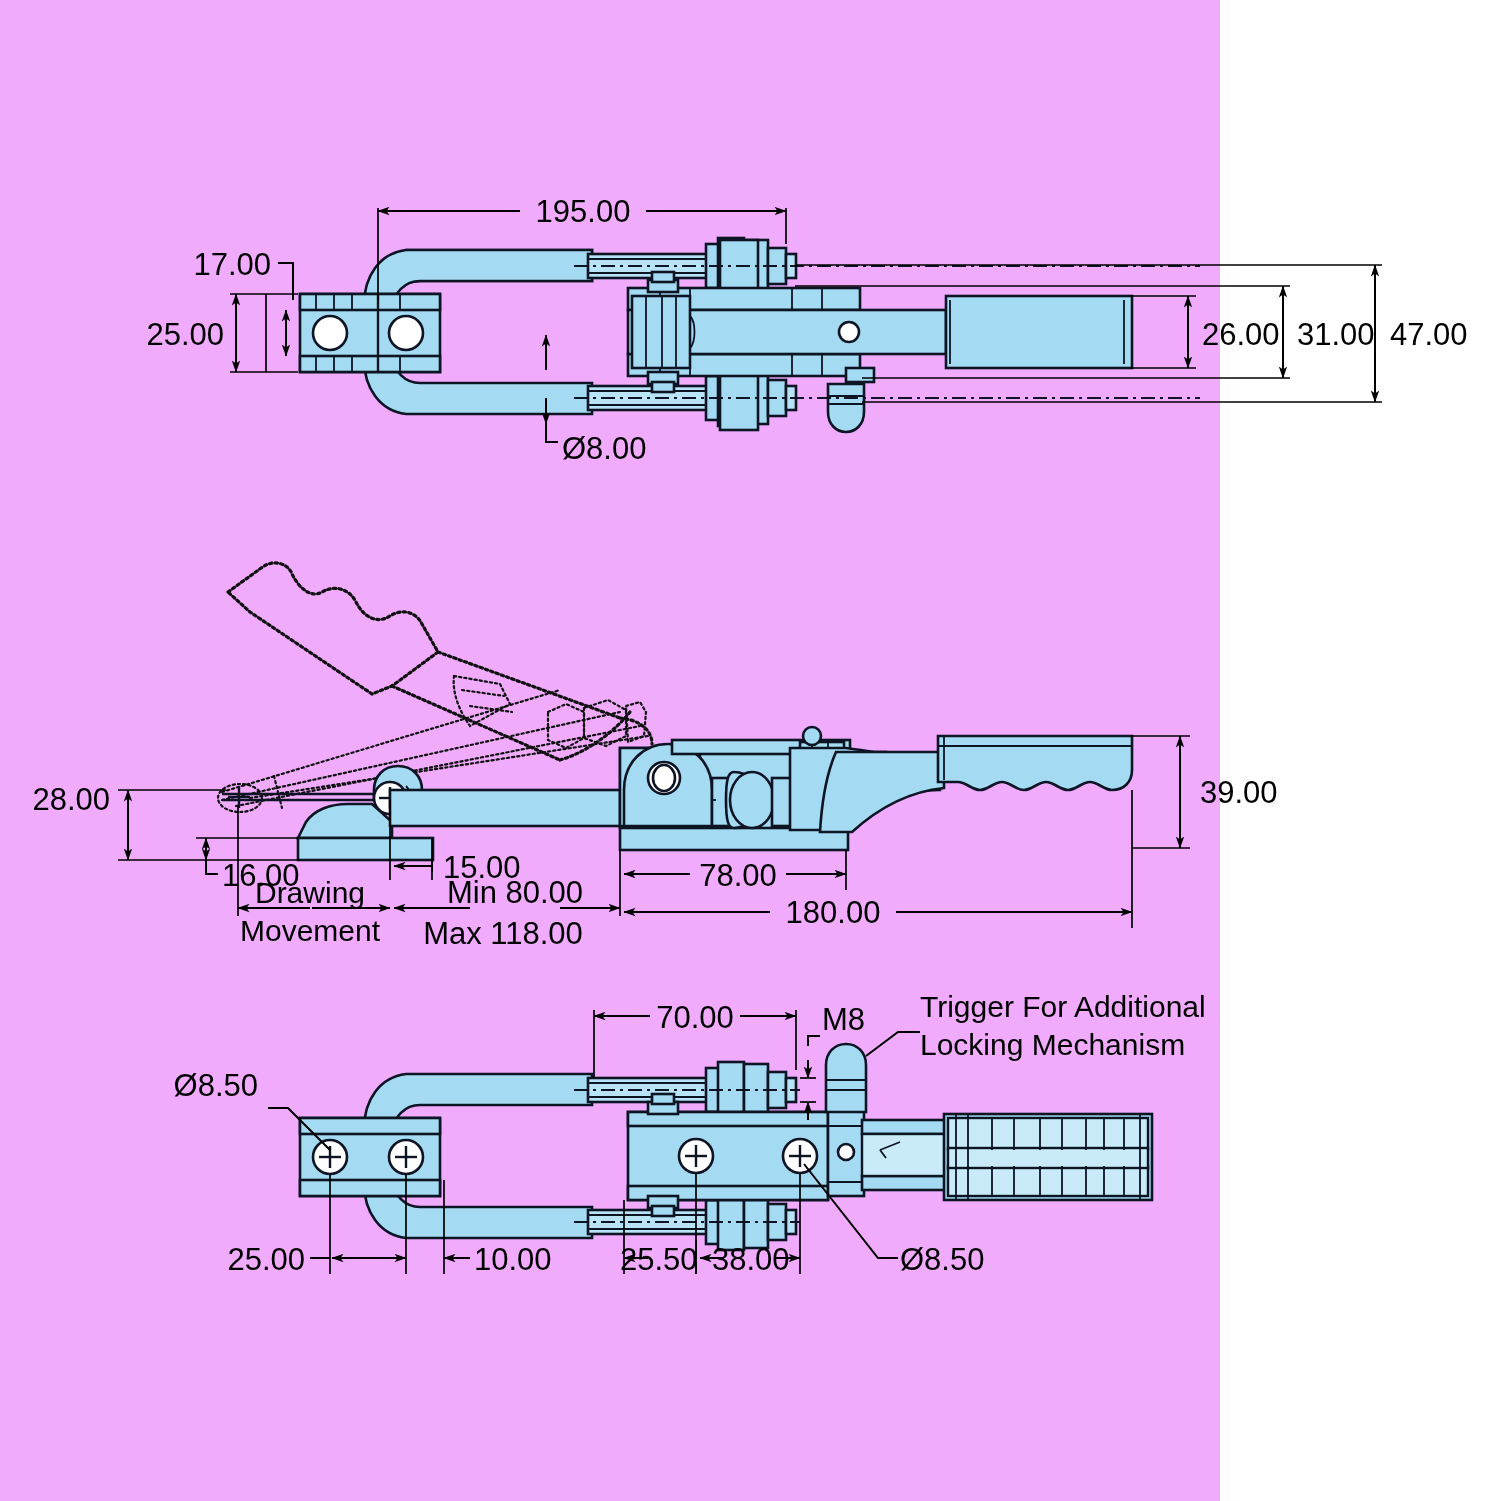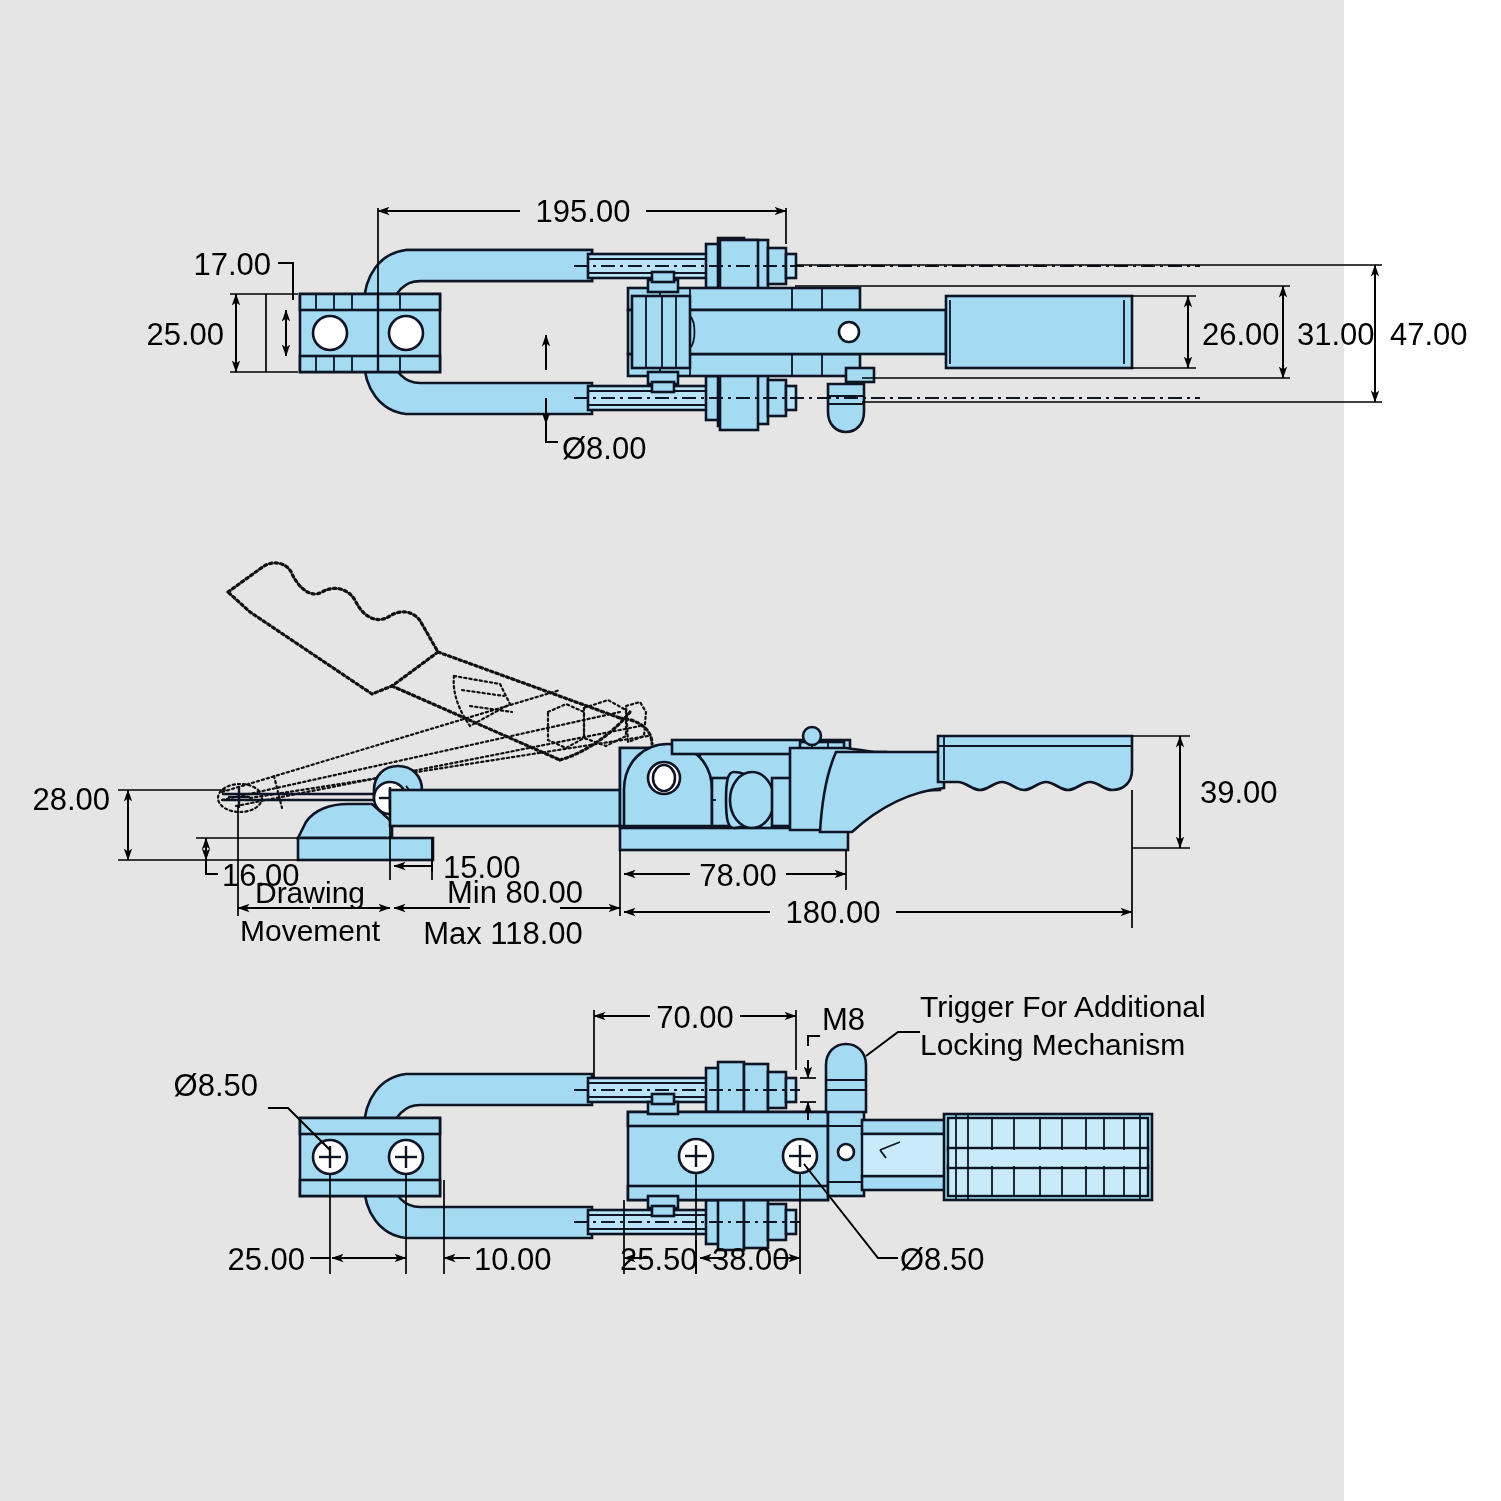--- a/index.html
+++ b/index.html
@@ -8,23 +8,23 @@
     background: #ffffff;
   }
   body {
     width: 1501px;
     height: 1501px;
     font-family: "Liberation Sans", sans-serif;
     overflow: hidden;
   }
   #sheet {
     position: relative;
-    width: 1344px;
+    width: 1220px;
     height: 1501px;
-    background: #e5e5e5;
+    background: #f0abfc;
   }
   svg.drawing {
     position: absolute;
     left: 0;
     top: 0;
     width: 1501px;
     height: 1501px;
   }
   .dimtext {
     font-family: "Liberation Sans", sans-serif;

